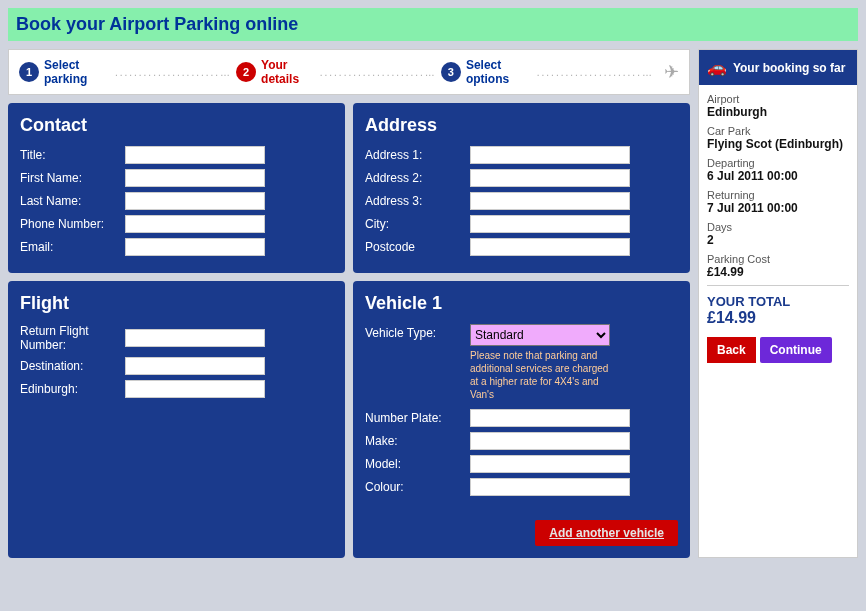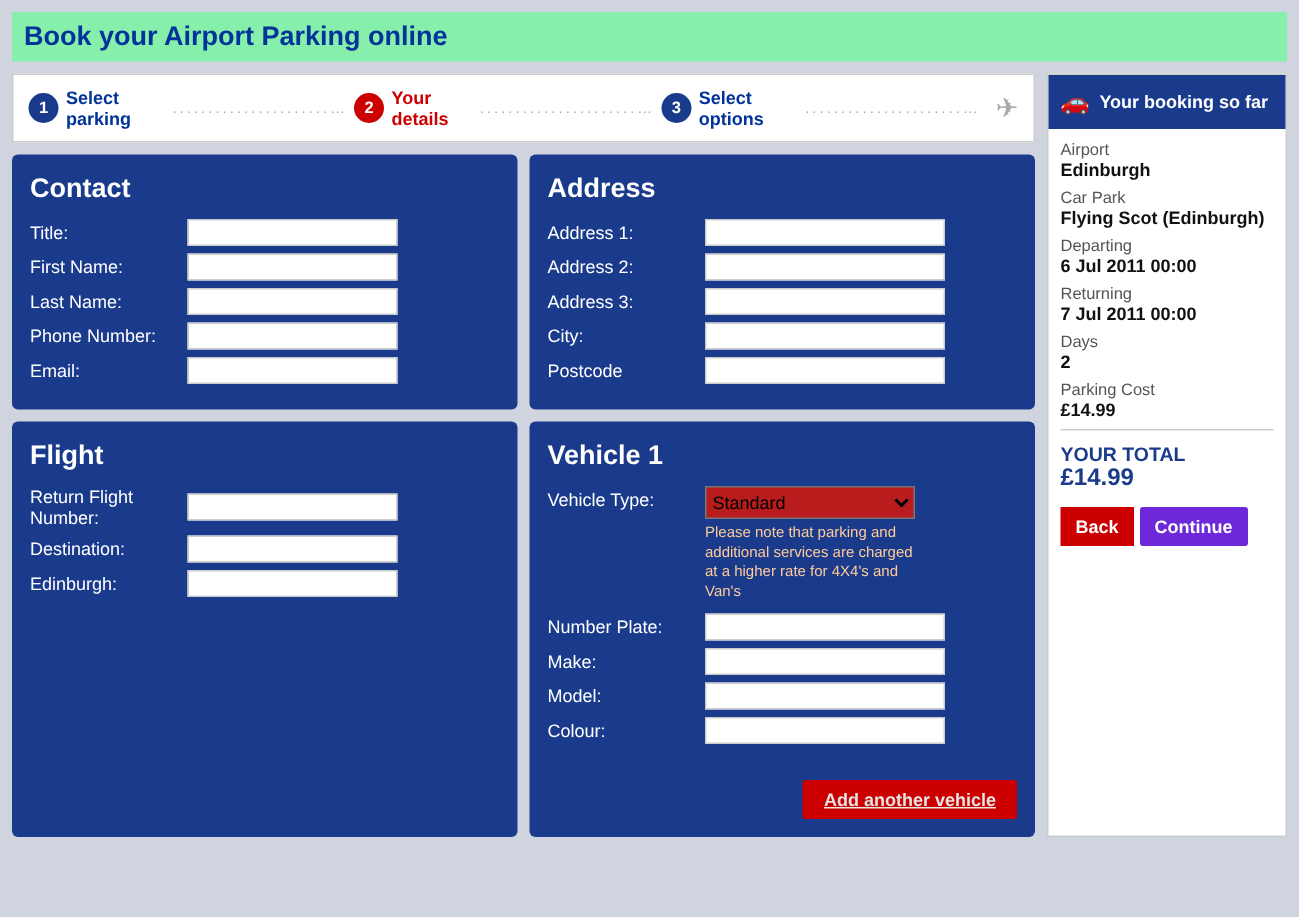--- a/index.html
+++ b/index.html
@@ -130,21 +130,21 @@
       padding-top: 2px;
     }
     .vehicle-type-right {
       display: flex;
       flex-direction: column;
     }
     .vehicle-select {
       width: 140px;
       height: 22px;
       font-size: 12px;
-      background: #b91c1c;
+      background: #f0abfc;
     }
     .vehicle-note {
       font-size: 10px;
       color: #ffcc99;
       width: 140px;
       margin-top: 3px;
       line-height: 1.3;
     }
     .add-vehicle-btn {
       background: #cc0000;

